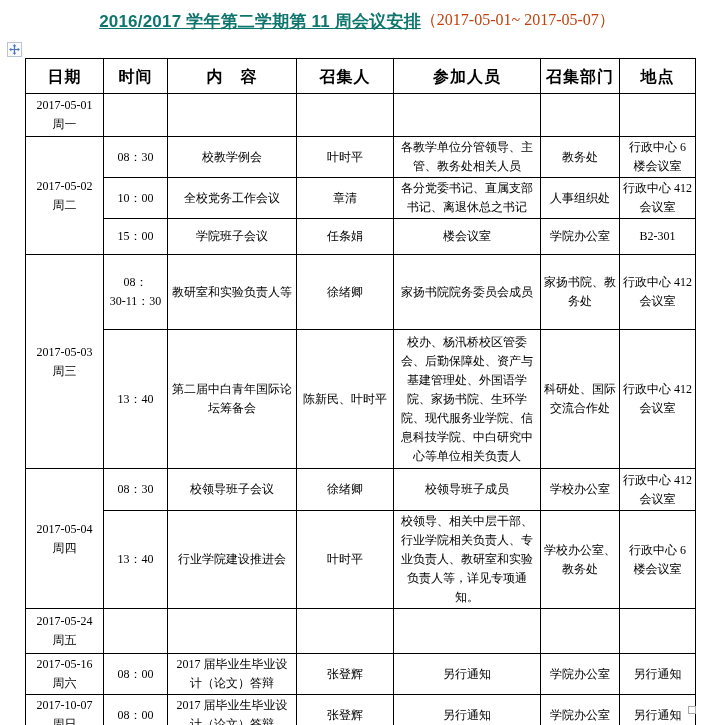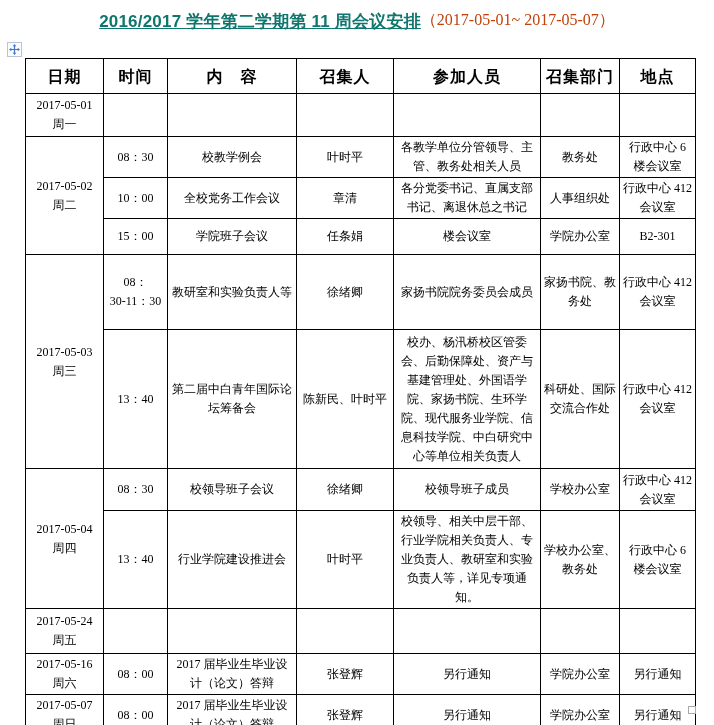--- a/index.html
+++ b/index.html
@@ -225,21 +225,21 @@
         <td class="time">08：00</td>
         <td>2017 届毕业生毕业设计（论文）答辩</td>
         <td>张登辉</td>
         <td>另行通知</td>
         <td>学院办公室</td>
         <td>另行通知</td>
       </tr>
 
       <tr class="r10">
         <td class="date">
-          <div>2017-05-07</div>
+          <div>2017-10-07</div>
           <div>周日</div>
         </td>
         <td class="time">08：00</td>
         <td>2017 届毕业生毕业设计（论文）答辩</td>
         <td>张登辉</td>
         <td>另行通知</td>
         <td>学院办公室</td>
         <td>另行通知</td>
       </tr>
     </tbody>

